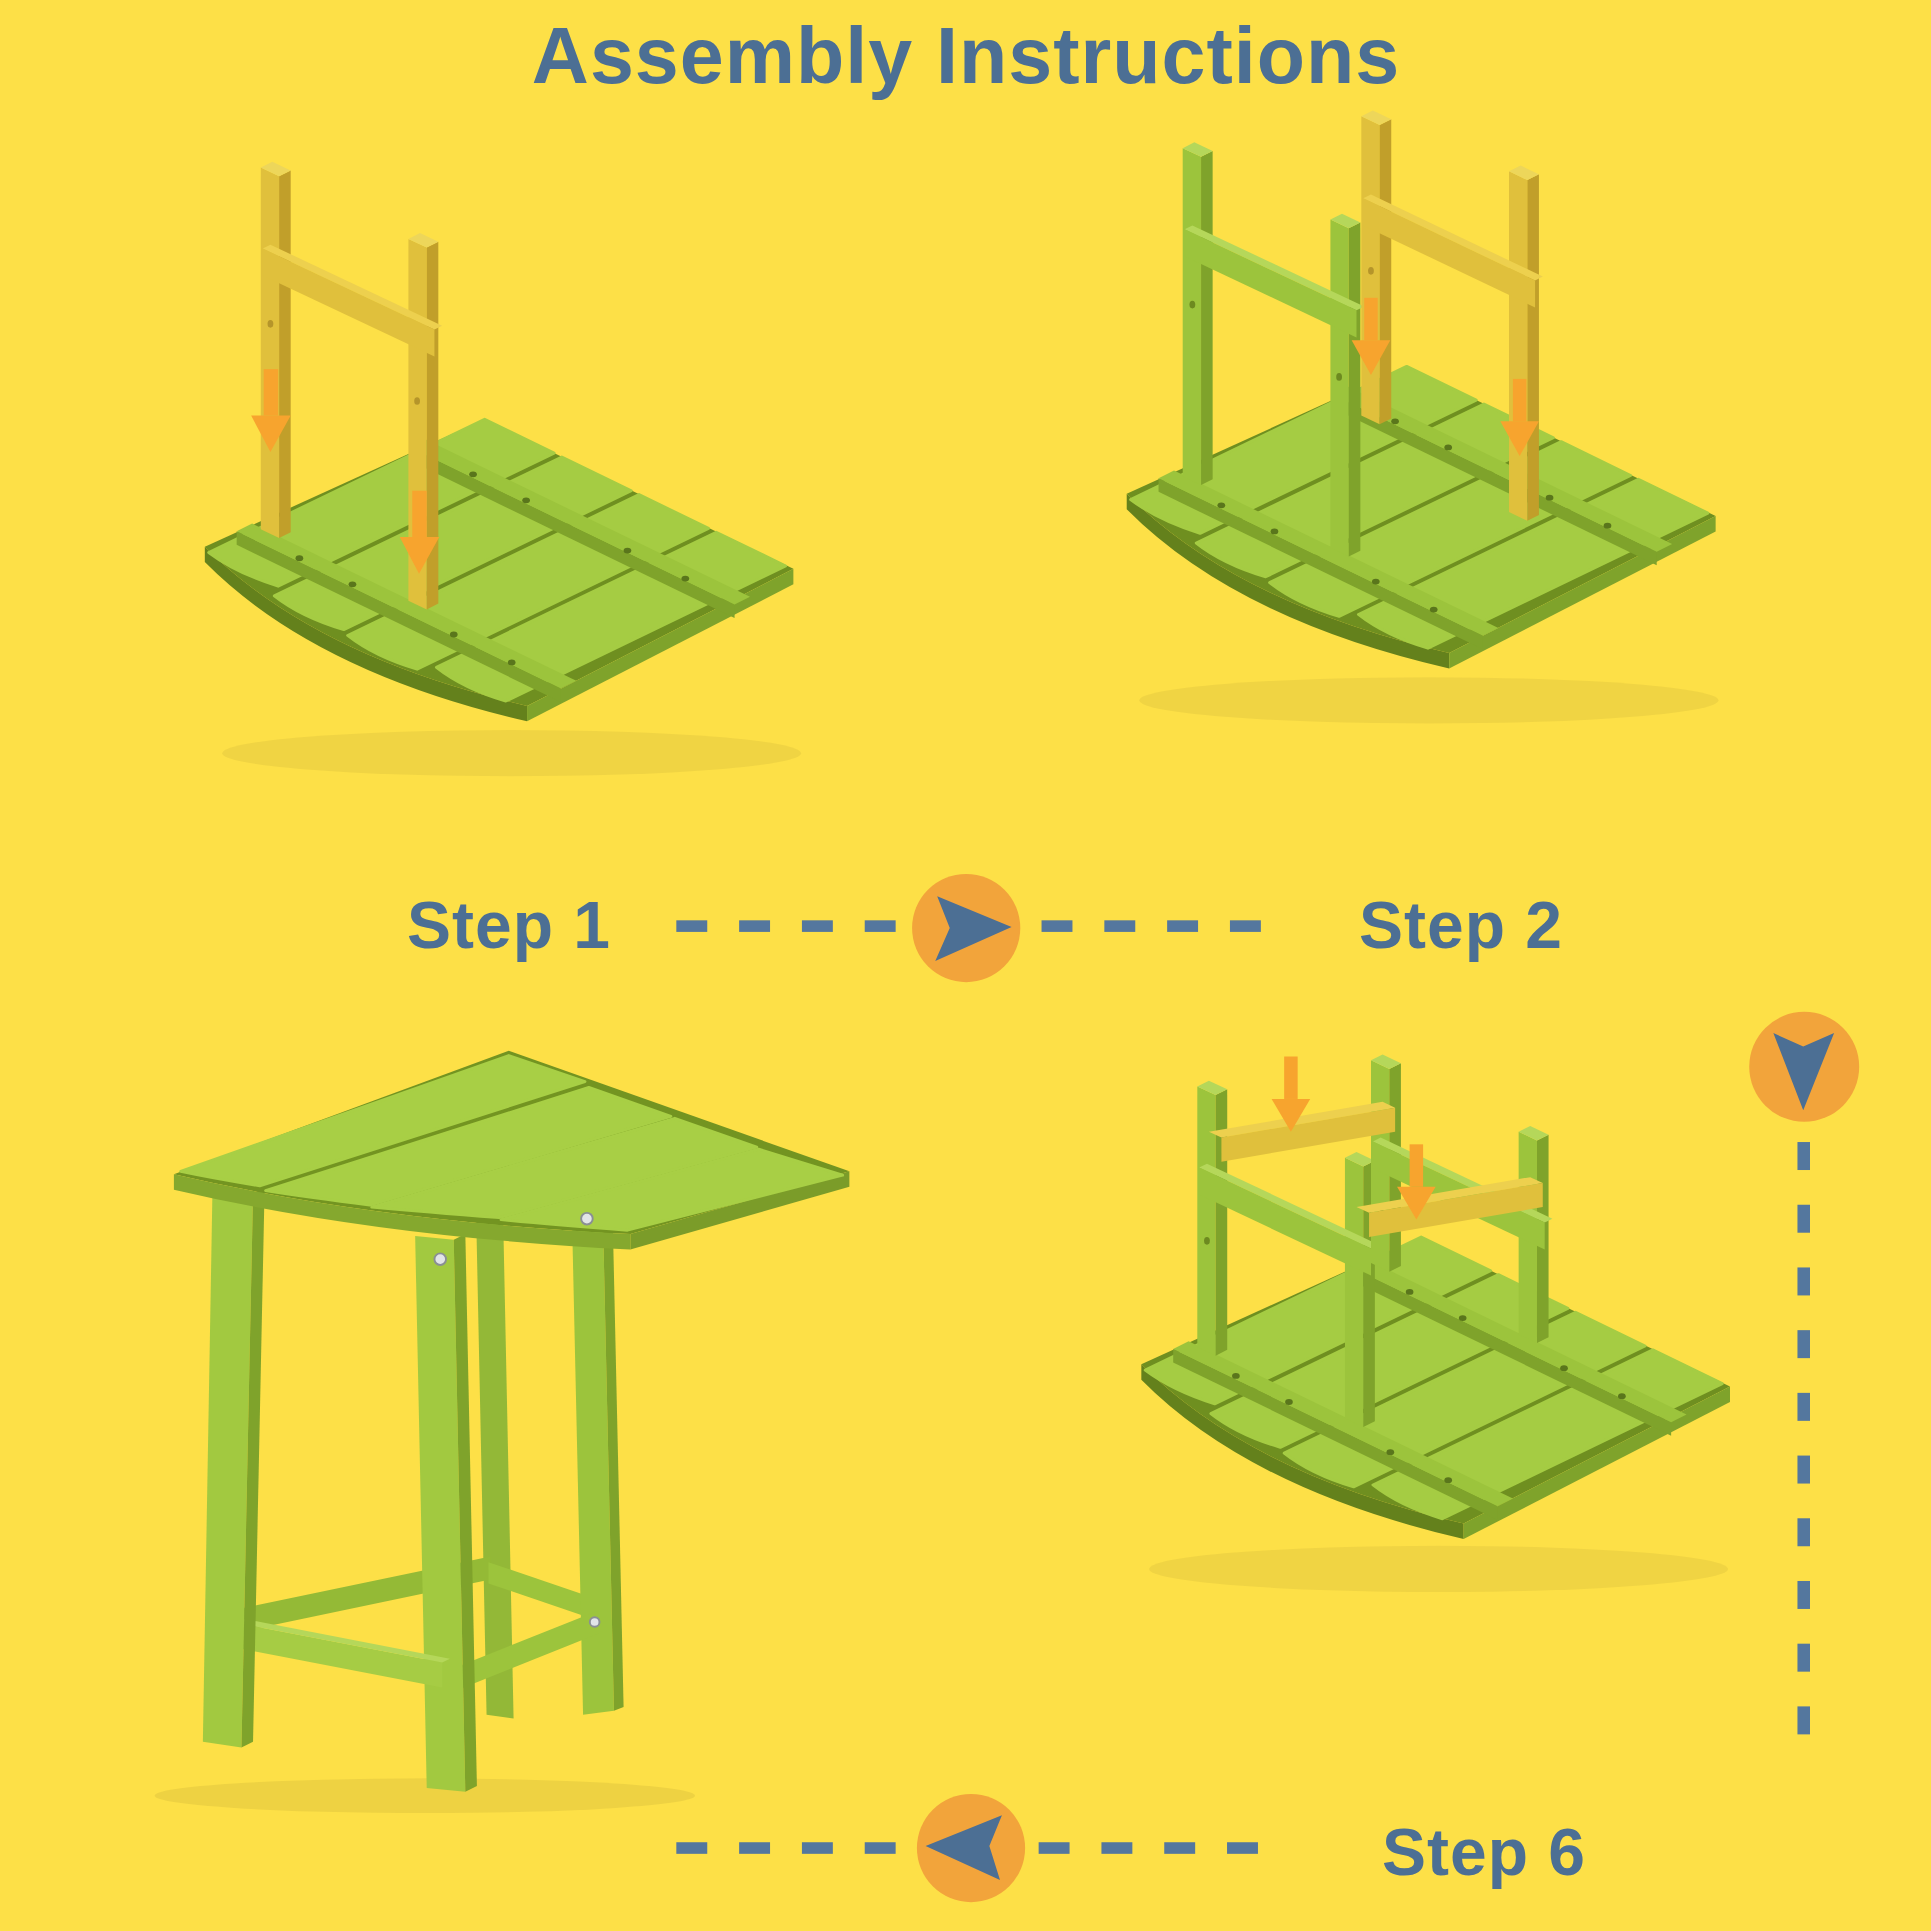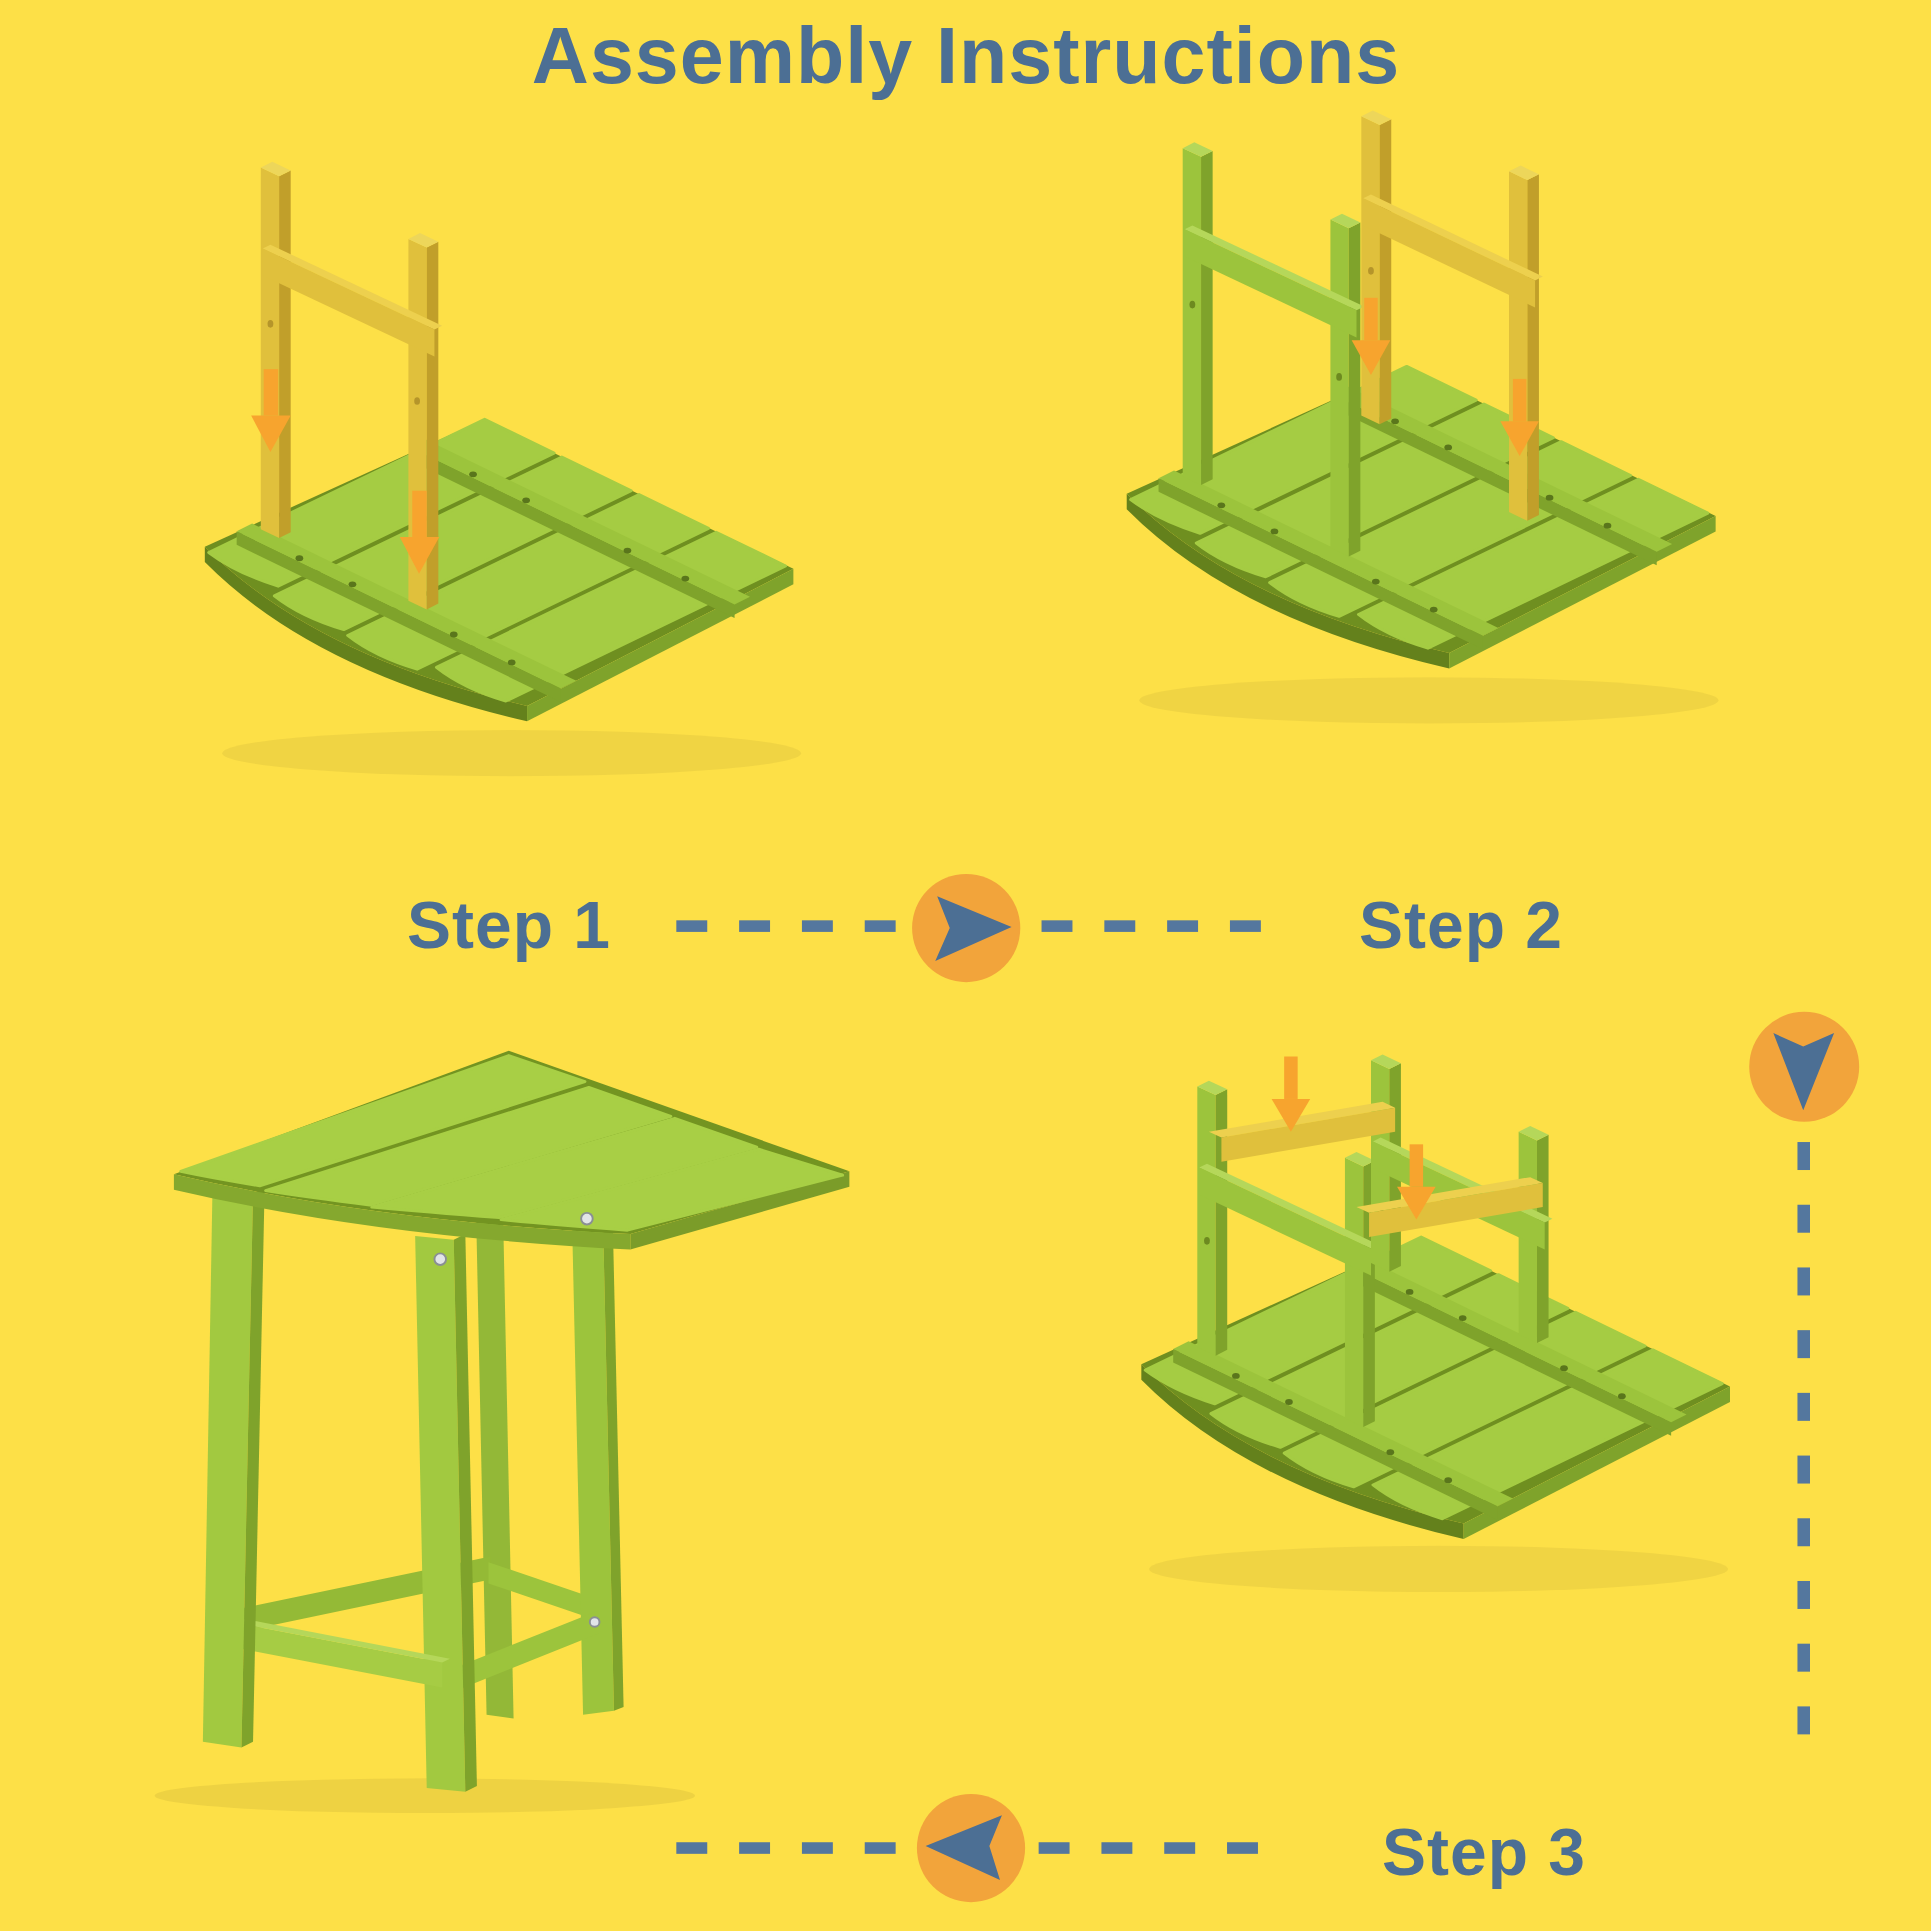--- a/index.html
+++ b/index.html
@@ -298,16 +298,16 @@
       <rect x="72" y="543" width="13" height="29"></rect>
           <rect x="72" y="608" width="13" height="29"></rect>
       <rect x="72" y="673" width="13" height="29"></rect>
           <rect x="72" y="738" width="13" height="29"></rect>
     </g>
   </svg>
   </div>
 
   <div class="step-label" style="left:509px;top:925px">Step 1</div>
   <div class="step-label" style="left:1461px;top:925px">Step 2</div>
-  <div class="step-label" style="left:1484px;top:1852px">Step 3</div>
+  <div class="step-label" style="left:1484px;top:1852px">Step 6</div>
 
 </div>
 
 
 </body></html>

